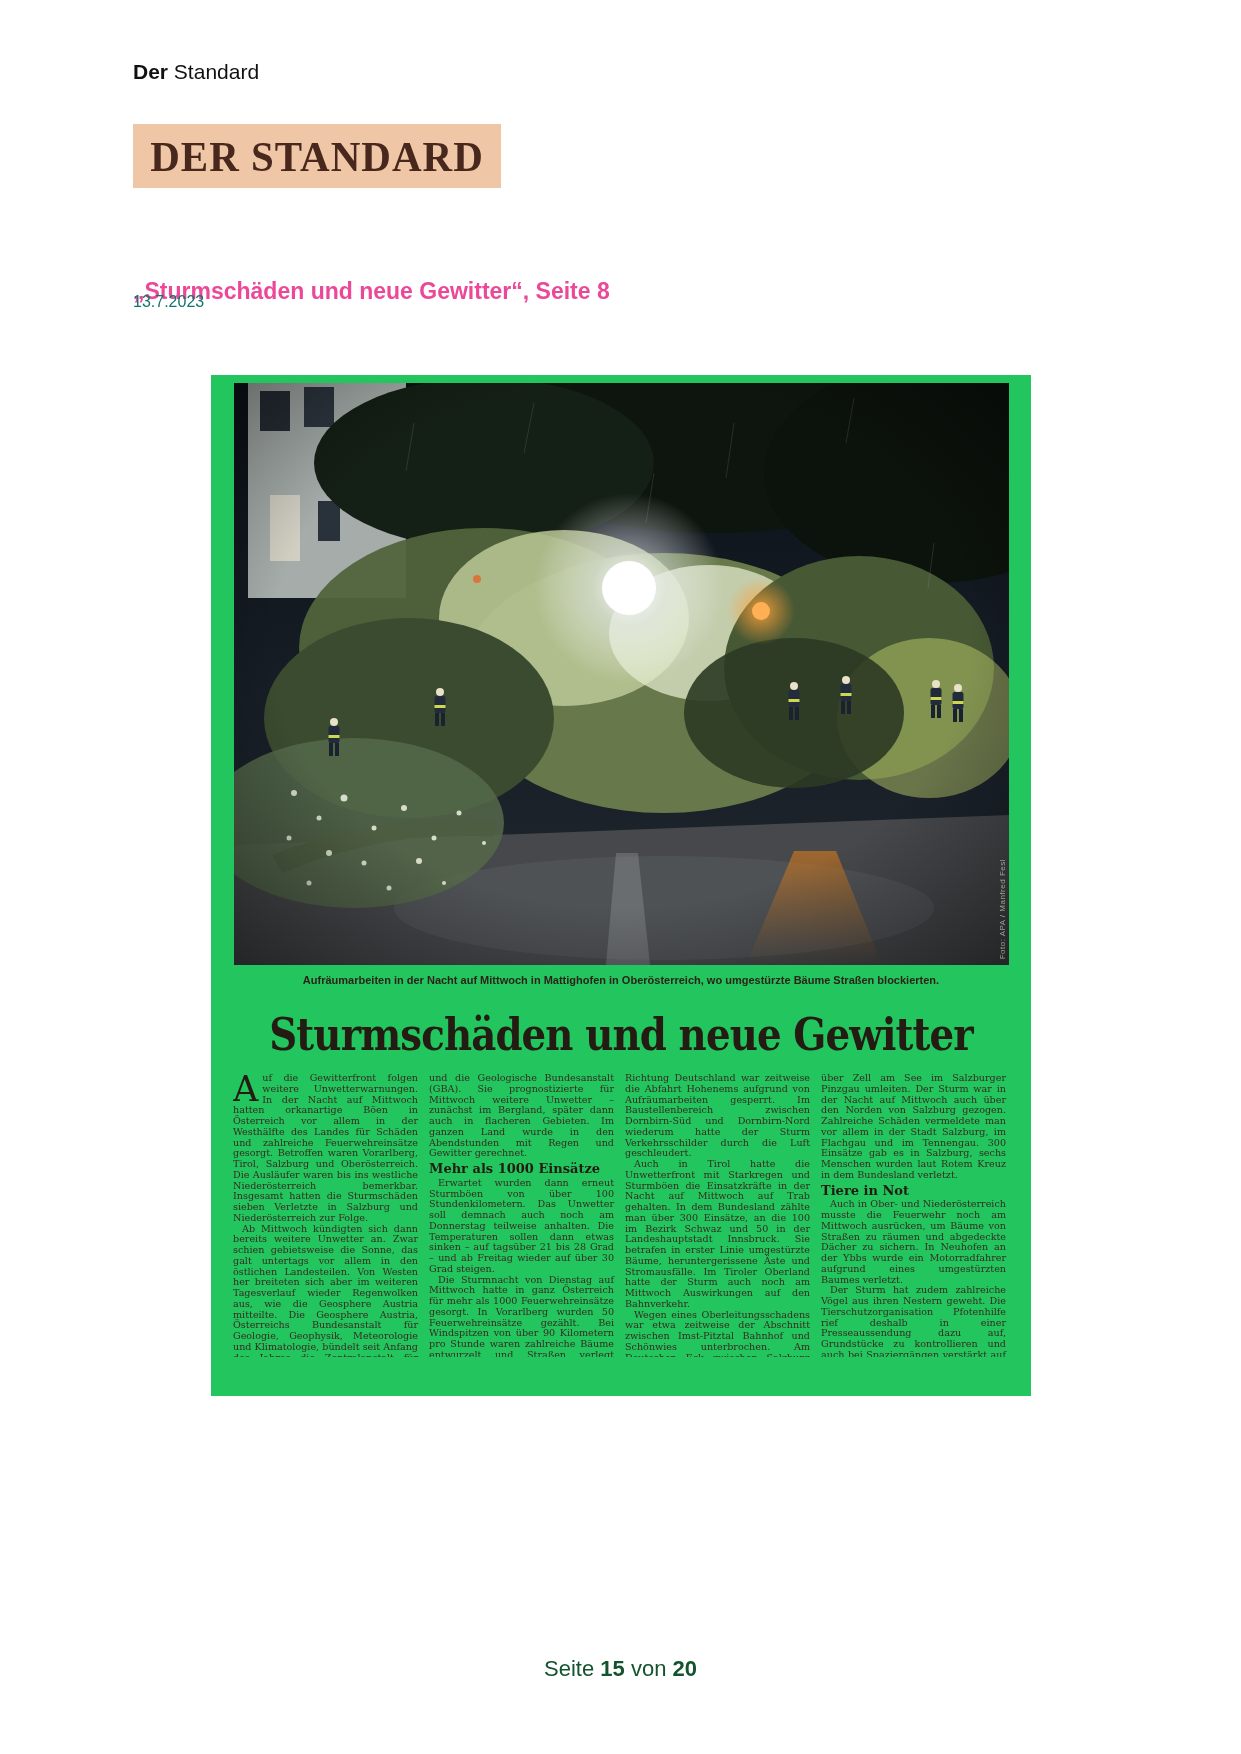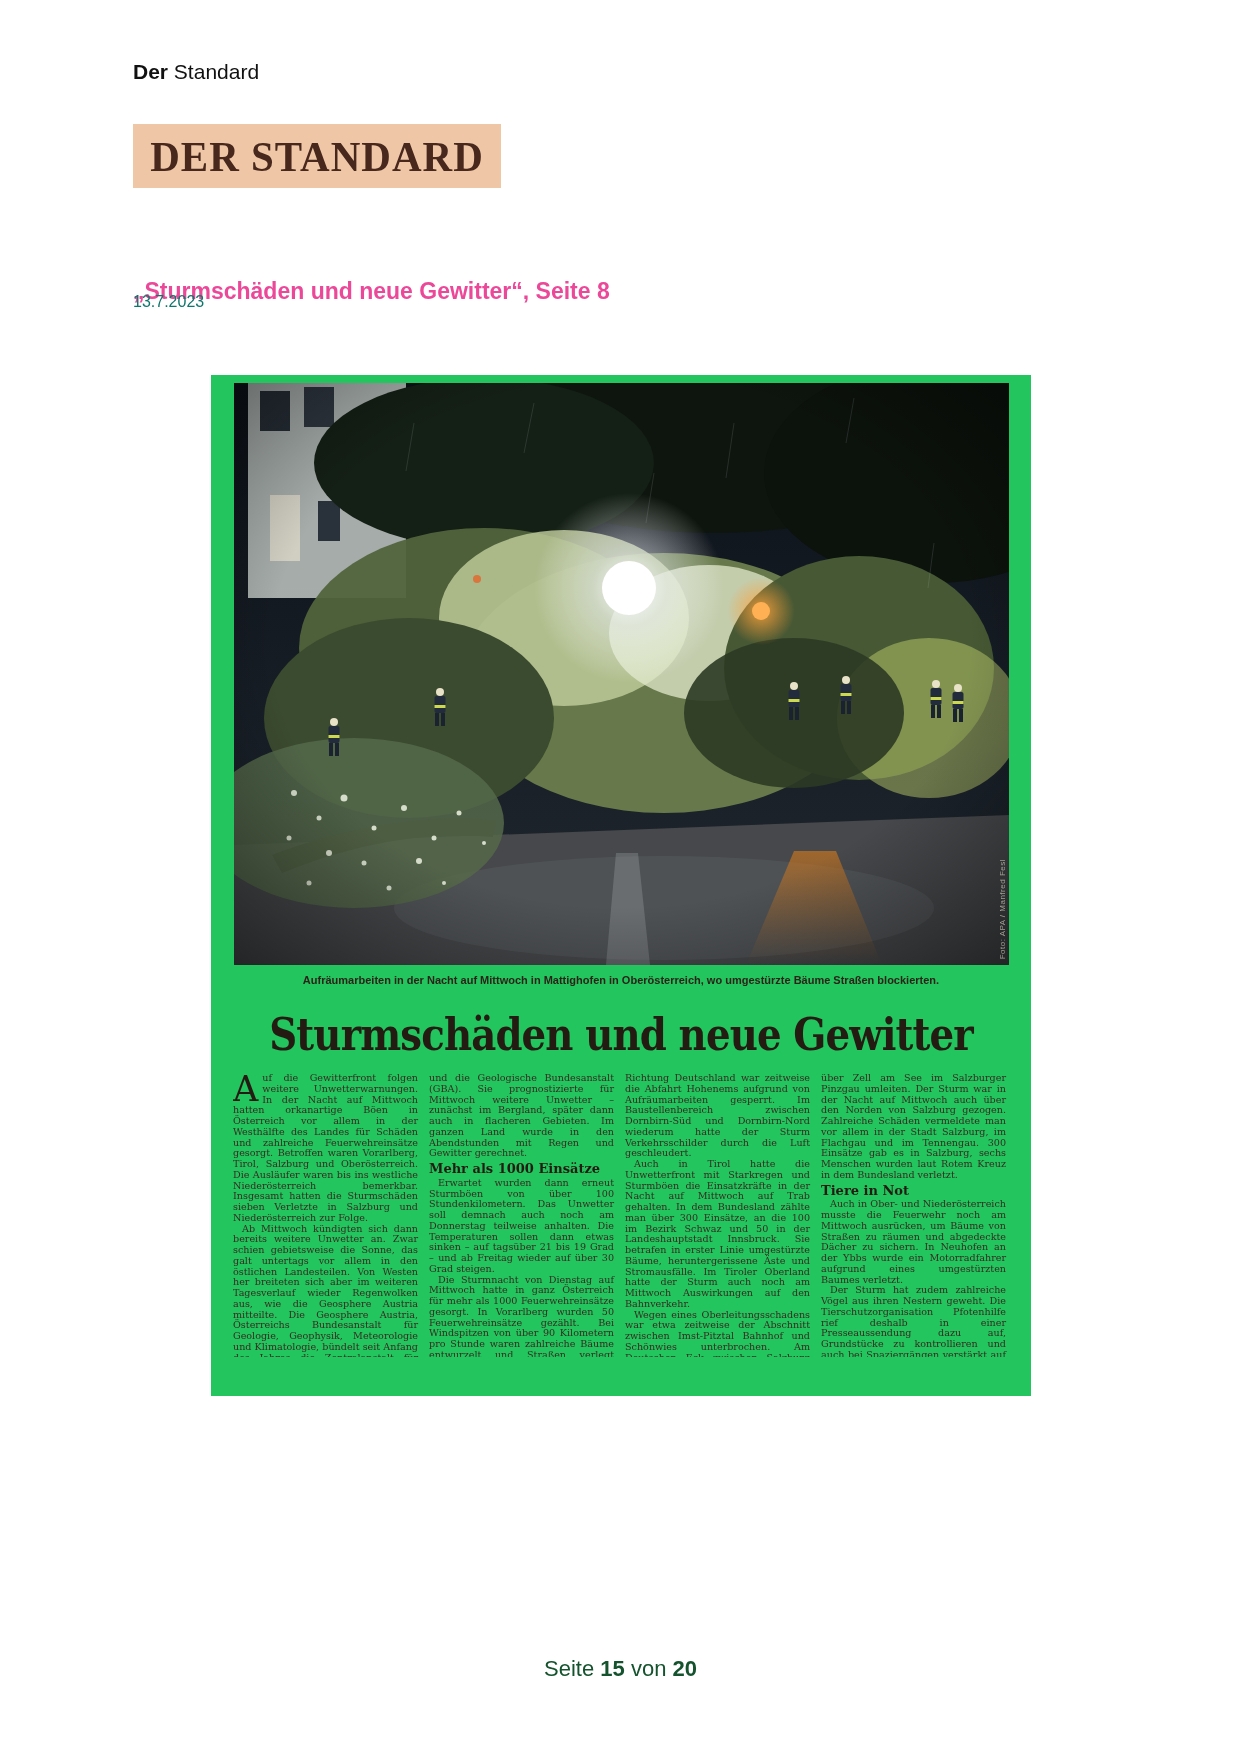--- a/index.html
+++ b/index.html
@@ -235,21 +235,21 @@
 
 
     <div id="art-cols">
       <div class="col">
         <p><span class="dropcap">A</span><span>uf die Gewitterfront folgen weitere Unwetterwarnungen. In der Nacht auf Mittwoch hatten orkanartige Böen in Österreich vor allem in der Westhälfte des Landes für Schäden und zahlreiche Feuerwehreinsätze gesorgt. Betroffen waren Vorarlberg, Tirol, Salzburg und Oberösterreich. Die Ausläufer waren bis ins westliche Niederösterreich bemerkbar. Insgesamt hatten die Sturmschäden sieben Verletzte in Salzburg und Niederösterreich zur Folge.</span></p>
         <p>Ab Mittwoch kündigten sich dann bereits weitere Unwetter an. Zwar schien gebietsweise die Sonne, das galt untertags vor allem in den östlichen Landesteilen. Von Westen her breiteten sich aber im weiteren Tagesverlauf wieder Regenwolken aus, wie die Geosphere Austria mitteilte. Die Geosphere Austria, Österreichs Bundesanstalt für Geologie, Geophysik, Meteorologie und Klimatologie, bündelt seit Anfang des Jahres die Zentralanstalt für Meteorologie und Geodynamik (ZAMG)</p>
       </div>
       <div class="col">
         <p>und die Geologische Bundesanstalt (GBA). Sie prognostizierte für Mittwoch weitere Unwetter – zunächst im Bergland, später dann auch in flacheren Gebieten. Im ganzen Land wurde in den Abendstunden mit Regen und Gewitter gerechnet.</p>
         <h4>Mehr als 1000 Einsätze</h4>
-        <p>Erwartet wurden dann erneut Sturmböen von über 100 Stundenkilometern. Das Unwetter soll demnach auch noch am Donnerstag teilweise anhalten. Die Temperaturen sollen dann etwas sinken – auf tagsüber 21 bis 19 Grad – und ab Freitag wieder auf über 30 Grad steigen.</p>
+        <p>Erwartet wurden dann erneut Sturmböen von über 100 Stundenkilometern. Das Unwetter soll demnach auch noch am Donnerstag teilweise anhalten. Die Temperaturen sollen dann etwas sinken – auf tagsüber 21 bis 28 Grad – und ab Freitag wieder auf über 30 Grad steigen.</p>
         <p>Die Sturmnacht von Dienstag auf Mittwoch hatte in ganz Österreich für mehr als 1000 Feuerwehreinsätze gesorgt. In Vorarlberg wurden 50 Feuerwehreinsätze gezählt. Bei Windspitzen von über 90 Kilometern pro Stunde waren zahlreiche Bäume entwurzelt und Straßen verlegt worden. Die Gewitterfront hatte zudem für Behinderungen auf der Rheintalautobahn (A14) gesorgt. In</p>
       </div>
       <div class="col">
         <p>Richtung Deutschland war zeitweise die Abfahrt Hohenems aufgrund von Aufräumarbeiten gesperrt. Im Baustellenbereich zwischen Dornbirn-Süd und Dornbirn-Nord wiederum hatte der Sturm Verkehrsschilder durch die Luft geschleudert.</p>
         <p>Auch in Tirol hatte die Unwetterfront mit Starkregen und Sturmböen die Einsatzkräfte in der Nacht auf Mittwoch auf Trab gehalten. In dem Bundesland zählte man über 300 Einsätze, an die 100 im Bezirk Schwaz und 50 in der Landeshauptstadt Innsbruck. Sie betrafen in erster Linie umgestürzte Bäume, heruntergerissene Äste und Stromausfälle. Im Tiroler Oberland hatte der Sturm auch noch am Mittwoch Auswirkungen auf den Bahnverkehr.</p>
         <p>Wegen eines Oberleitungsschadens war etwa zeitweise der Abschnitt zwischen Imst-Pitztal Bahnhof und Schönwies unterbrochen. Am Deutschen Eck zwischen Salzburg Hauptbahnhof und Rosenheim musste die ÖBB wegen Unwetterschäden in Deutschland einige Züge</p>
       </div>
       <div class="col">
         <p>über Zell am See im Salzburger Pinzgau umleiten. Der Sturm war in der Nacht auf Mittwoch auch über den Norden von Salzburg gezogen. Zahlreiche Schäden vermeldete man vor allem in der Stadt Salzburg, im Flachgau und im Tennengau. 300 Einsätze gab es in Salzburg, sechs Menschen wurden laut Rotem Kreuz in dem Bundesland verletzt.</p>
         <h4>Tiere in Not</h4>

